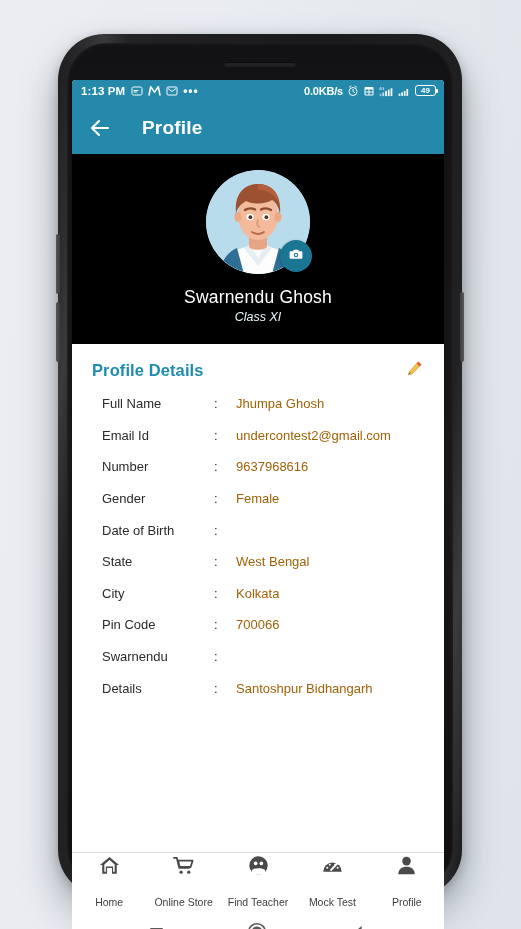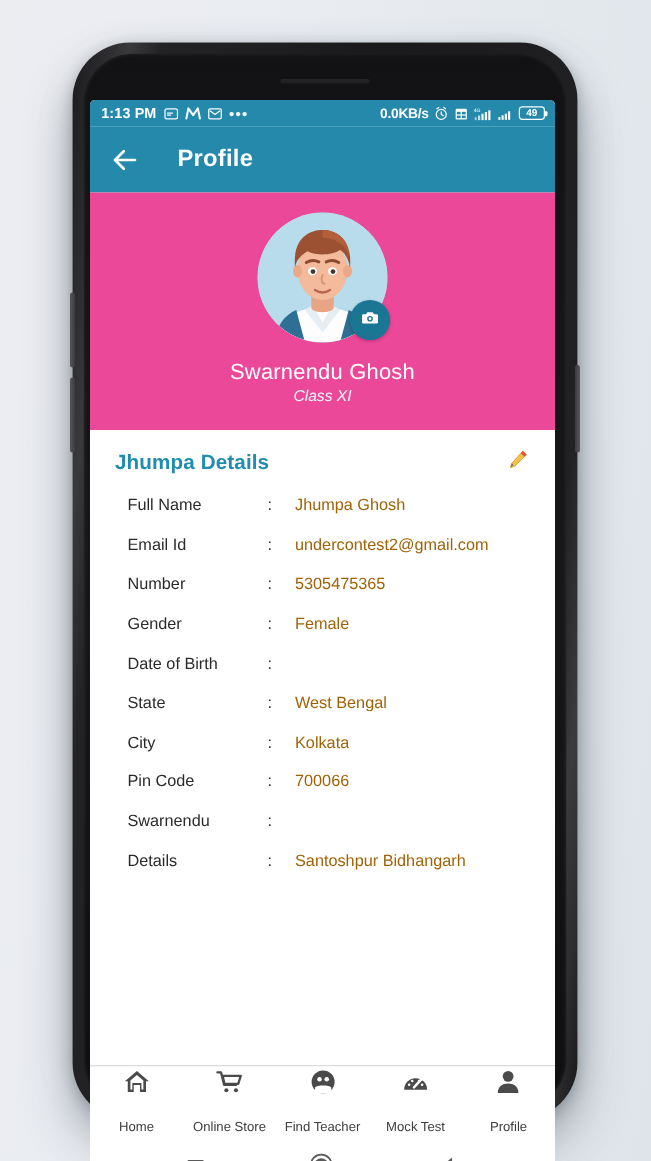--- a/index.html
+++ b/index.html
@@ -211,21 +211,21 @@
   }
   .appbar-title {
     color: #ffffff;
     font-size: 19px;
     font-weight: bold;
     letter-spacing: 0.2px;
   }
 
   
   .hero {
-    background: #ec4899;
+    background: #000000;
     flex: 0 0 auto;
     padding: 16px 0 20px 0;
     display: flex;
     flex-direction: column;
     align-items: center;
   }
   .avatar-wrap {
     position: relative;
     width: 104px;
     height: 104px;
@@ -517,21 +517,21 @@
           </svg>
         </span>
       </div>
     </div>
     <div class="user-name">Swarnendu Ghosh</div>
     <div class="user-class">Class XI</div>
   </div>
 
   <div class="details">
     <div class="details-header">
-      <span class="details-title">Jhumpa Details</span>
+      <span class="details-title">Profile Details</span>
       <span class="edit-btn">
         <span>
           <svg width="19" height="19" viewBox="0 0 24 24">
             <path d="M16.8 3.6 L20.4 7.2 L8.6 19 L4.4 20.2 L5.6 16 Z" fill="#f2c14e" stroke="#d9a32e" stroke-width="1"></path>
             <path d="M16.8 3.6 L20.4 7.2 L18.3 9.3 L14.7 5.7 Z" fill="#e8533c"></path>
             <path d="M4.4 20.2 L5.6 16 L7.2 17.6 Z" fill="#6b6b6b"></path>
           </svg>
         </span>
       </span>
     </div>
@@ -546,21 +546,21 @@
 
       <div class="row">
         <span class="row-label">Email Id</span>
         <span class="row-colon">:</span>
         <span class="row-value">undercontest2@gmail.com</span>
       </div>
 
       <div class="row">
         <span class="row-label">Number</span>
         <span class="row-colon">:</span>
-        <span class="row-value">5305475365</span>
+        <span class="row-value">9637968616</span>
       </div>
 
       <div class="row">
         <span class="row-label">Gender</span>
         <span class="row-colon">:</span>
         <span class="row-value">Female</span>
       </div>
 
       <div class="row">
         <span class="row-label">Date of Birth</span>

